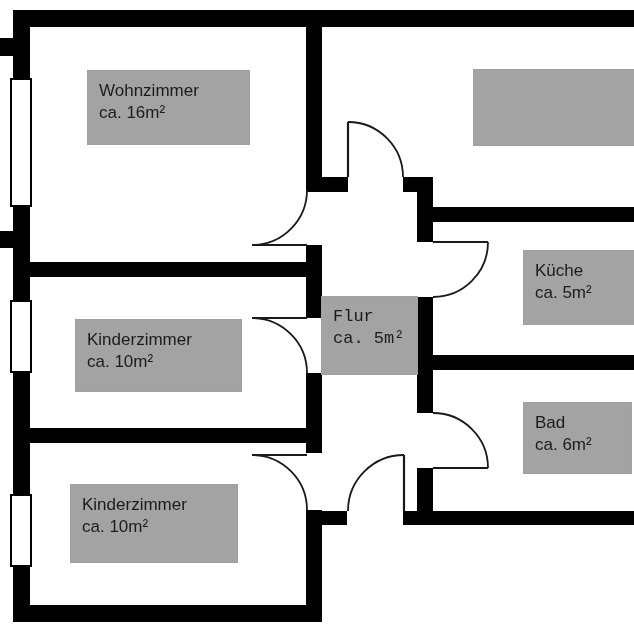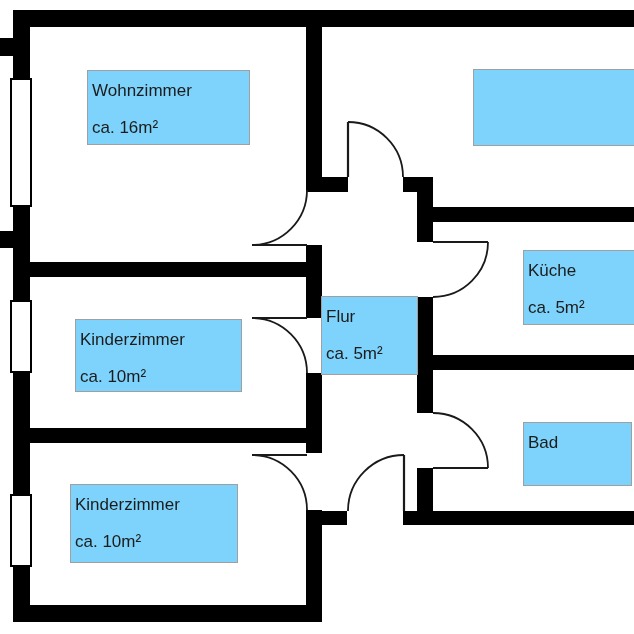--- a/index.html
+++ b/index.html
@@ -7,30 +7,30 @@
     position:relative;
     width:634px;height:634px;
     background:#ffffff;
     overflow:hidden;
     font-family:"Liberation Sans", sans-serif;
   }
   .plan-svg{position:absolute;left:0;top:0;}
   .room-label{
     position:absolute;
     box-sizing:border-box;
-    background:#7dd3fc;
+    background:#a3a3a3;
     border:1px solid #a0a0a0;
-    padding:9px 4px;
+    padding:9px 11px;
     color:#1c1c1c;
     font-size:17px;
     line-height:22px;
     white-space:nowrap;
   }
   .room-label .room-name{display:block;}
-  .room-label .room-area{display:block;margin-top:15px;}
+  .room-label .room-area{display:block;}
 </style>
 </head>
 <body>
 
 <div class="stage">
 
   <svg class="plan-svg" width="634" height="634" viewBox="0 0 634 634">
       <rect x="13" y="10" width="621" height="17" fill="#000000"></rect>
       <rect x="13" y="10" width="17" height="70" fill="#000000"></rect>
       <rect x="13" y="205" width="17" height="97" fill="#000000"></rect>
@@ -84,27 +84,28 @@
   <div class="room-label" style="left: 523px; top: 250px; width: 125px; height: 75px;">
     <span class="room-name">Küche</span>
     <span class="room-area">ca. 5m²</span>
   </div>
 
   <div class="room-label" style="left: 75px; top: 319px; width: 167px; height: 73px;">
     <span class="room-name">Kinderzimmer</span>
     <span class="room-area">ca. 10m²</span>
   </div>
 
-  <div class="room-label" style="left: 321px; top: 296px; width: 97px; height: 79px;">
+  <div class="room-label" style="left: 321px; top: 296px; width: 97px; height: 79px; font-family: Liberation Mono, monospace;">
     <span class="room-name">Flur</span>
     <span class="room-area">ca. 5m²</span>
   </div>
 
-  <div class="room-label" style="left: 523px; top: 422px; width: 109px; height: 64px;">
+  <div class="room-label" style="left: 523px; top: 402px; width: 109px; height: 72px;">
     <span class="room-name">Bad</span>
+    <span class="room-area">ca. 6m²</span>
   </div>
 
   <div class="room-label" style="left: 70px; top: 484px; width: 168px; height: 79px;">
     <span class="room-name">Kinderzimmer</span>
     <span class="room-area">ca. 10m²</span>
   </div>
 
 </div>
 
 </body></html>

